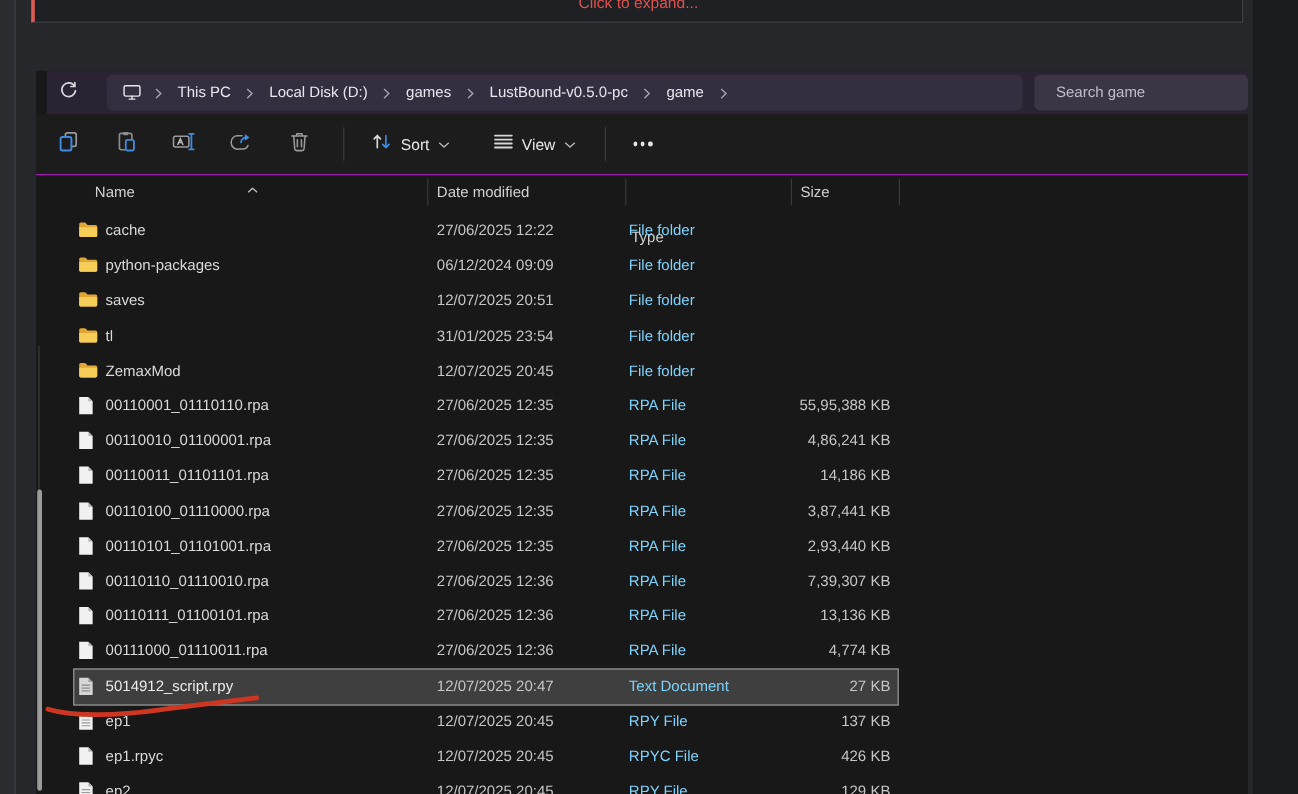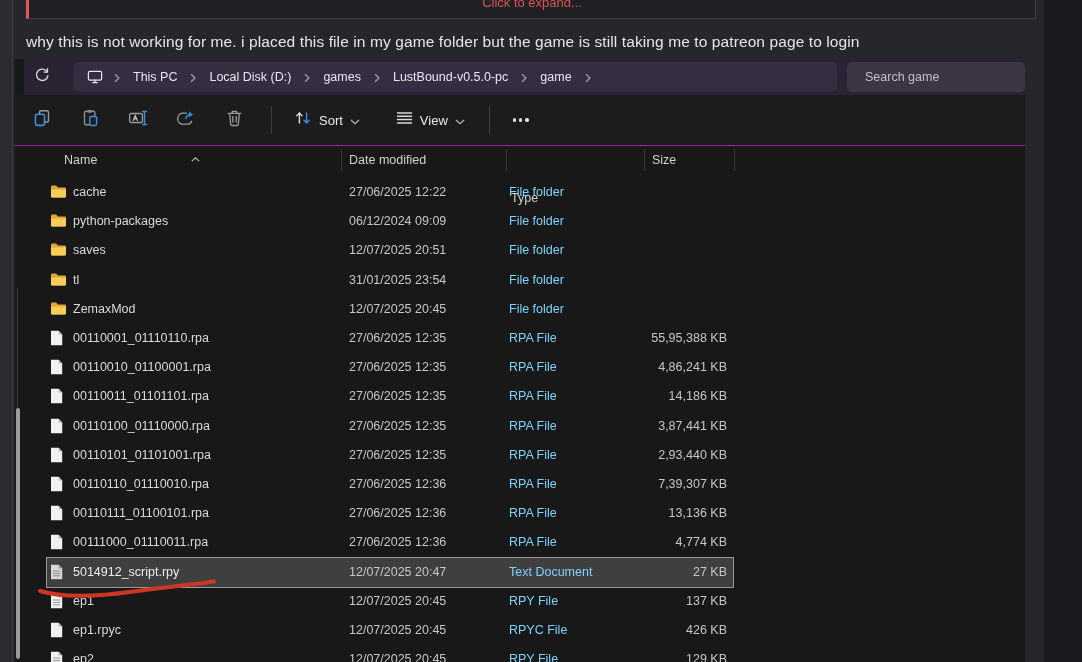--- a/index.html
+++ b/index.html
@@ -13,21 +13,21 @@
   .right-strip{position:absolute;left:1044px;top:0;width:38px;height:662px;background:#1a1b1f;}
 
   
   .quote-box{position:absolute;left:26px;top:-13px;width:1010px;height:32px;background:#1e2024;
     border:1px solid #3e4046;border-left:3px solid #e05a55;}
   .quote-label{position:absolute;left:0;right:0;top:7px;text-align:center;color:#dc524e;font-size:13px;cursor:pointer;}
 
   .message{position:absolute;left:26px;top:33px;width:1000px;color:#e4e5e8;font-size:15.5px;letter-spacing:.1px;}
 
   
-  .explorer{position:absolute;left:15px;top:59px;width:1010px;height:603px;background:#181818;}
+  .explorer{position:absolute;left:30px;top:59px;width:1010px;height:603px;background:#181818;}
 
   .addr-row{position:absolute;left:9px;top:0;width:1001px;height:36px;background:#2a2334;}
   .refresh-btn{position:absolute;left:8px;top:9px;width:20px;height:18px;display:flex;align-items:center;justify-content:center;cursor:pointer;}
   .addr-field{position:absolute;left:50px;top:3px;width:763px;height:30px;background:#352e40;border-radius:5px;
     display:flex;align-items:center;padding-left:13px;cursor:default;}
   .crumb{color:#e9e6ee;font-size:12.5px;padding:3px 2px;cursor:pointer;white-space:nowrap;}
   .crumb-sep{margin:1px 10px 0 10px;display:flex;align-items:center;}
   .search-box{position:absolute;left:823px;top:3px;width:178px;height:30px;background:#3b3545;border-radius:5px;
     display:flex;align-items:center;padding-left:16px;}
   .search-box input{background:transparent;border:none;outline:none;color:#e6e3ea;font-size:12.5px;width:150px;
@@ -71,21 +71,20 @@
 <body>
 
 <div id="screen">
   <div class="left-gutter"></div>
   <div class="right-strip"></div>
 
   <div class="quote-box">
     <div class="quote-label">Click to expand...</div>
   </div>
 
-  <div class="message">why this is not working for me. i placed this file in my game folder but the game is still taking me to patreon page to login</div>
 
   <div class="explorer">
 
     <div class="addr-row">
       <div class="refresh-btn">
         <span>
           <svg width="16" height="16" viewBox="0 0 16 16" fill="none" stroke="#d9d6dd" stroke-width="1.4" stroke-linecap="round">
             <path d="M13.1 4.8 A5.7 5.7 0 1 0 13.9 8.6"></path>
             <path d="M13.4 1.8 L13.4 5.1 L10.1 5.1" stroke-linejoin="round"></path>
           </svg>

